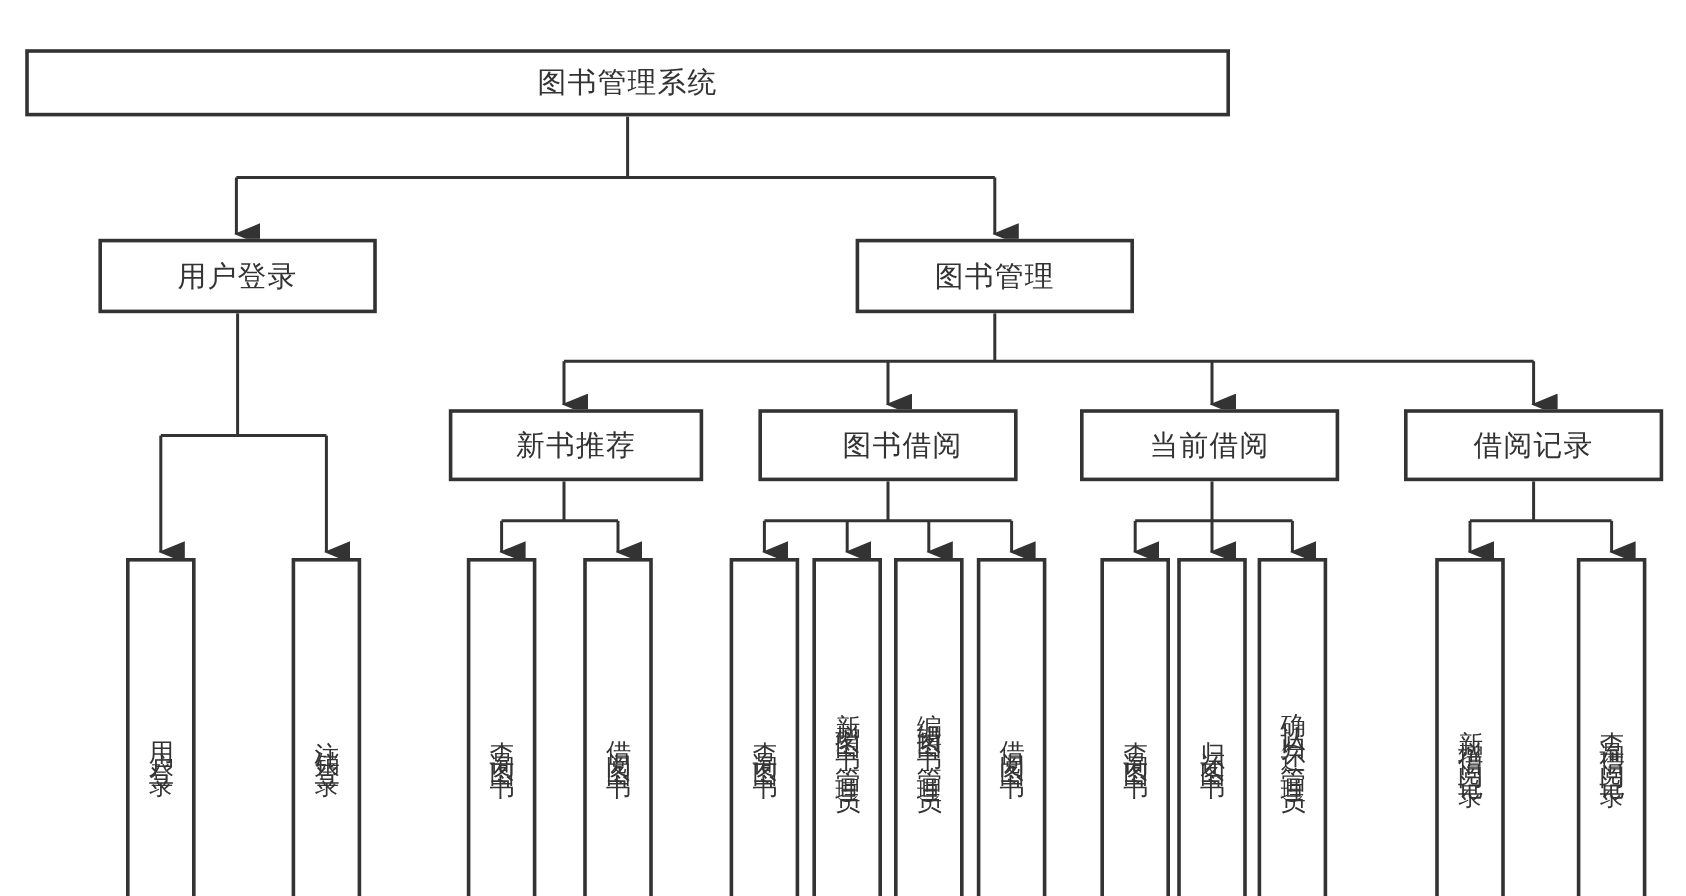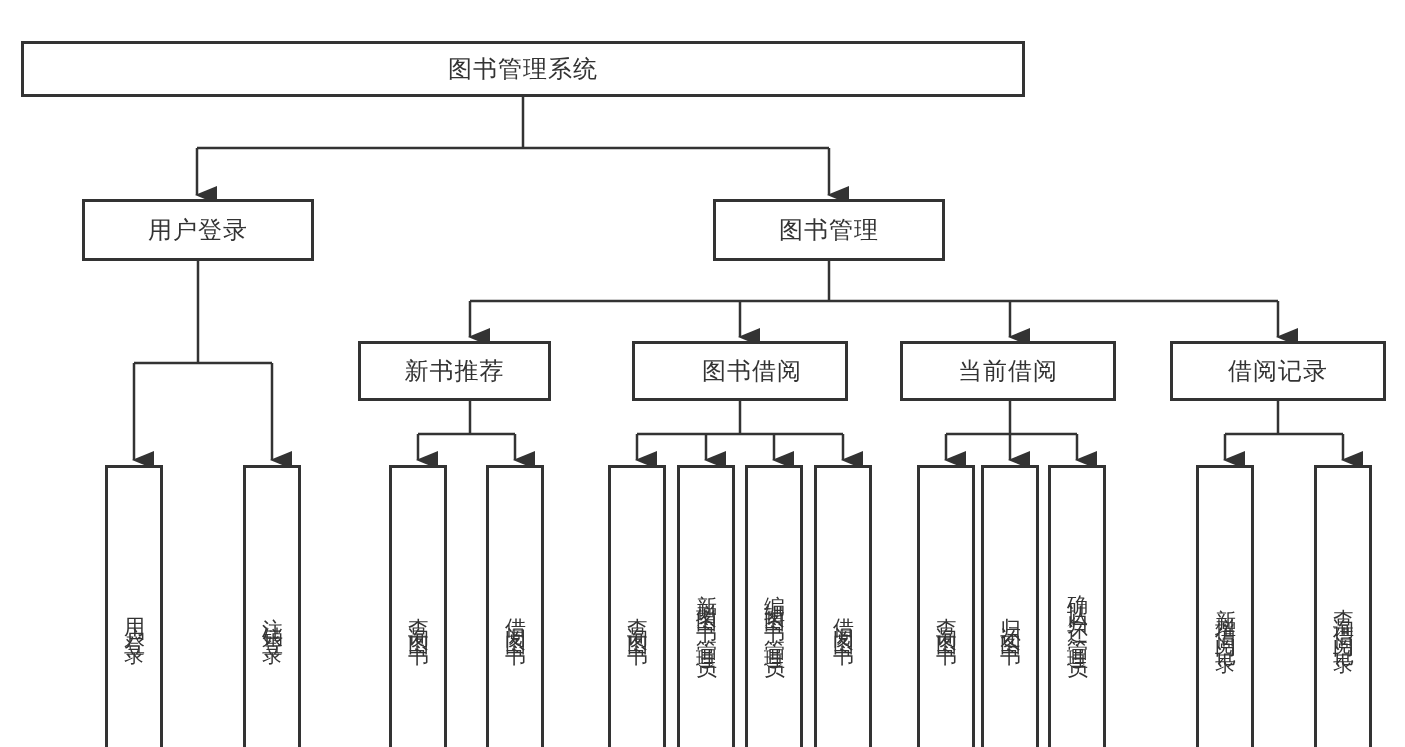--- a/index.html
+++ b/index.html
@@ -91,21 +91,21 @@
       <path d="M1225,406 V432" marker-end="url(#arw)"></path>
       <path d="M1343,406 V432" marker-end="url(#arw)"></path>
     </g>
   </svg>
 
   <div class="hnode" style="left:21px; top:13px; width:1004px; height:56px;">图书管理系统</div>
 
   <div class="hnode" style="left:82px; top:171px; width:232px; height:62px;">用户登录</div>
   <div class="hnode" style="left:713px; top:171px; width:232px; height:62px;">图书管理</div>
 
-  <div class="hnode" style="left:358px; top:313px; width:193px; height:60px;font-family:Liberation Serif, serif;">新书推荐</div>
+  <div class="hnode" style="left:374px; top:313px; width:212px; height:60px;font-family:Liberation Serif, serif;">新书推荐</div>
   <div class="hnode" style="left:632px; top:313px; width:216px; height:60px;padding-left:24px;">图书借阅</div>
   <div class="hnode" style="left:900px; top:313px; width:216px; height:60px;">当前借阅</div>
   <div class="hnode" style="left:1170px; top:313px; width:216px; height:60px;">借阅记录</div>
 
   <div class="vnode" style="left:105px;">
     <span class="vtext">用户登录</span>
   </div>
   <div class="vnode" style="left:243px;">
     <span class="vtext">注销登录</span>
   </div>

